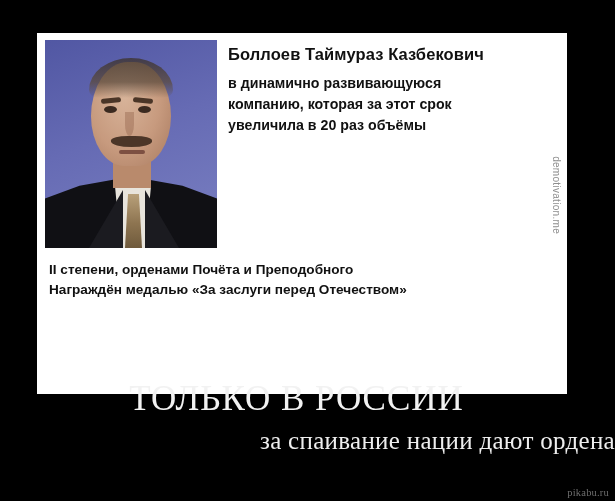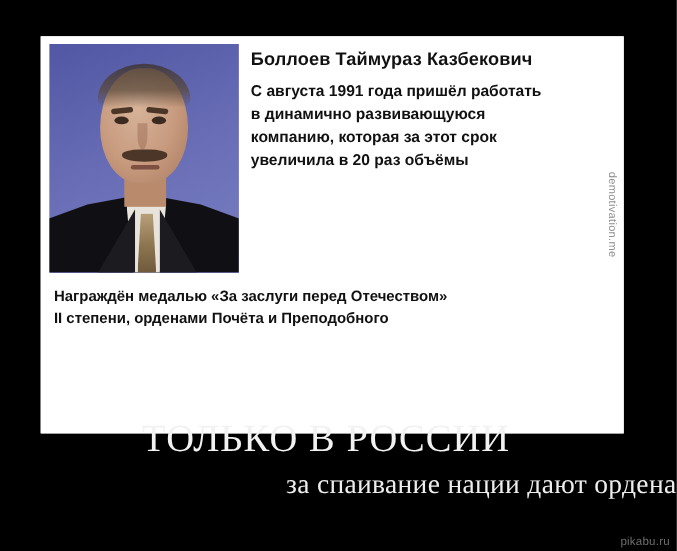--- a/index.html
+++ b/index.html
@@ -240,21 +240,21 @@
     line-height: 1;
   }
 
   
   #source-tag {
     position: absolute;
     right: 6px;
     bottom: 3px;
     color: #6d6d6d;
     font-size: 10.5px;
-    font-family: Liberation Sans, sans-serif;
+    font-family: Liberation Serif, serif;
     letter-spacing: .2px;
   }
 </style>
 </head>
 <body>
 
 <div id="poster">
 
   <div id="info-panel">
 
@@ -274,36 +274,33 @@
       <div class="eye-r"></div>
       <div class="nose"></div>
       <div class="mustache"></div>
       <div class="mouth"></div>
     </div>
 
     <div id="bio-block">
       <div id="person-name">Боллоев Таймураз Казбекович</div>
 
       <div class="bio-line">
-        <span>С августа 1991 года пришёл работать</span>
-      </div>
-      <div class="bio-line">
         <span>в динамично развивающуюся</span>
       </div>
       <div class="bio-line">
         <span>компанию, которая за этот срок</span>
       </div>
       <div class="bio-line">
         <span>увеличила в 20 раз объёмы</span>
       </div>
     </div>
 
     <div id="awards-block">
+      <div class="award-line">II степени, орденами Почёта и Преподобного</div>
       <div class="award-line">Награждён медалью «За заслуги перед Отечеством»</div>
-      <div class="award-line">II степени, орденами Почёта и Преподобного</div>
     </div>
 
     <div id="site-watermark">demotivation.me</div>
   </div>
 
   <div id="caption-main">ТОЛЬКО В РОССИИ</div>
   <div id="caption-sub">за спаивание нации дают ордена</div>
 
   <div id="source-tag">pikabu.ru</div>
 

